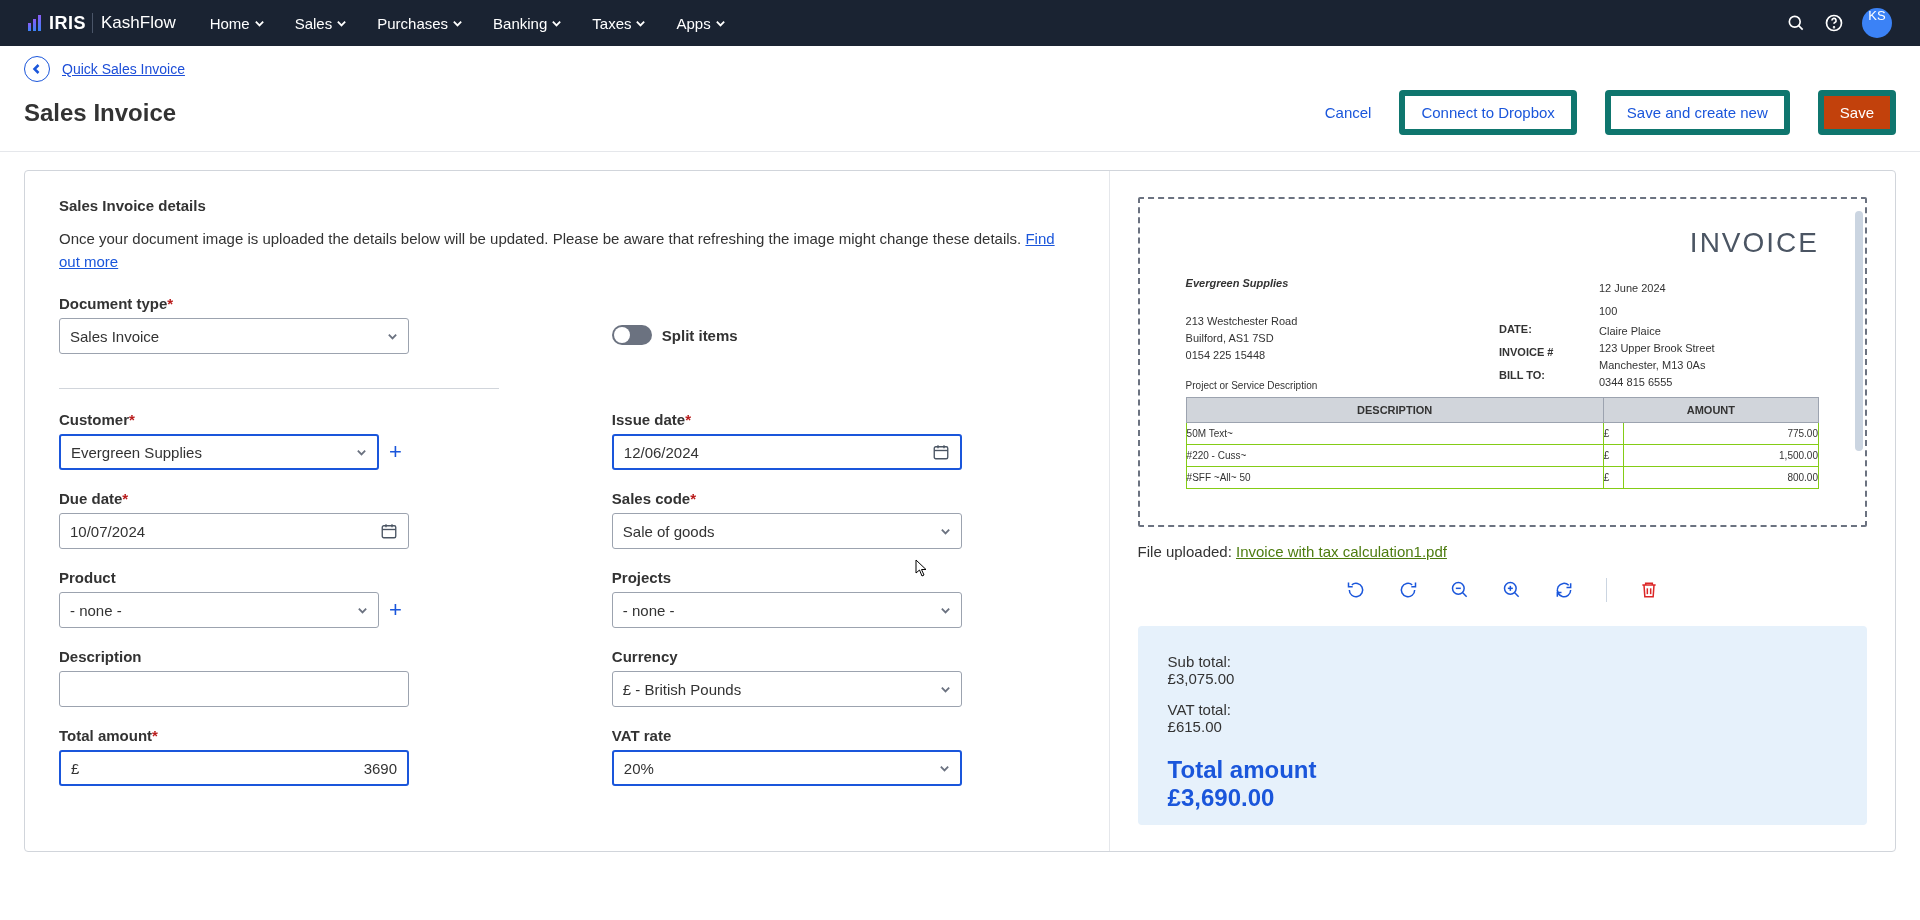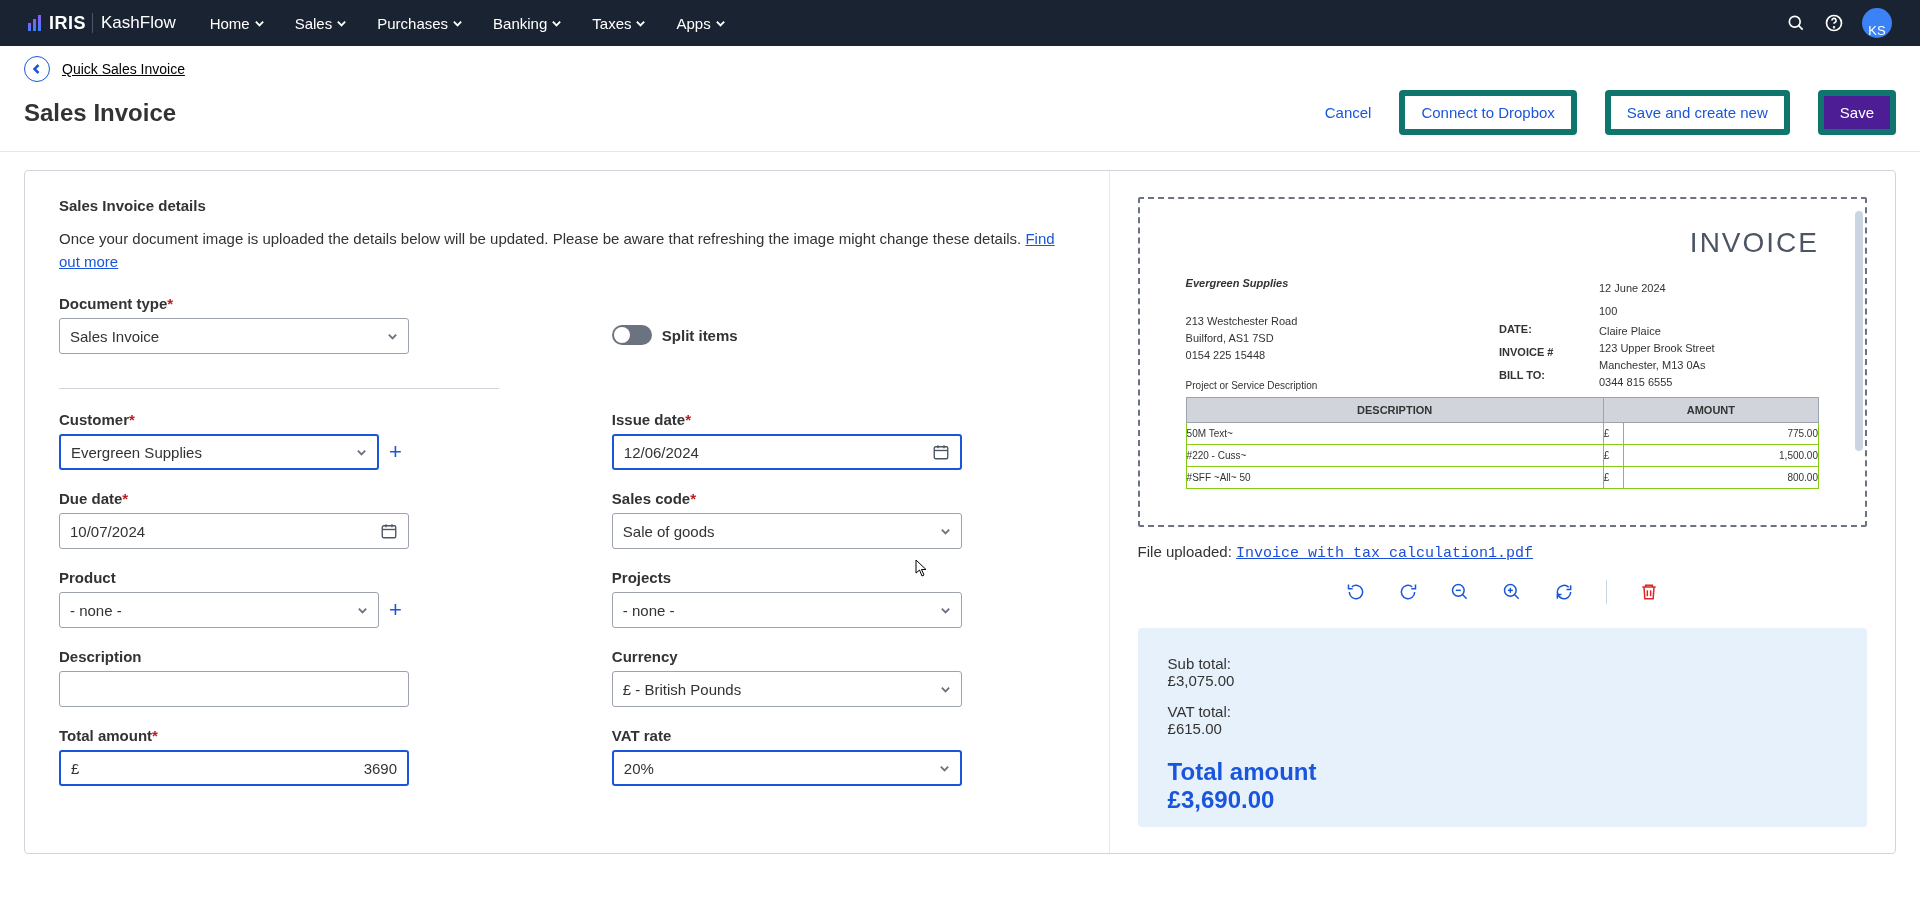--- a/index.html
+++ b/index.html
@@ -25,34 +25,34 @@
 .logo-bars span { width: 3px; background: linear-gradient(0deg,#3b82f6,#8b5cf6); display:block; }
 .logo-bars span:nth-child(1){height:8px}
 .logo-bars span:nth-child(2){height:12px}
 .logo-bars span:nth-child(3){height:16px}
 .logo-kash { font-size: 17px; border-left: 1px solid #4a5568; padding-left: 8px; }
 .nav-items { display: flex; gap: 30px; }
 .nav-item { display: flex; align-items: center; gap: 4px; cursor: pointer; font-size: 15px; }
 .nav-item svg { width: 11px; height: 11px; }
 .nav-right { margin-left: auto; display: flex; align-items: center; gap: 18px; }
 .nav-right svg.icon { width: 20px; height: 20px; stroke: #fff; fill: none; stroke-width: 2; cursor:pointer; }
-.avatar { width: 30px; height: 30px; border-radius: 50%; background: #3b82f6; color:#fff; display:flex; align-items:flex-end; justify-content:center; font-size:13px; font-weight:500; cursor:pointer; }
+.avatar { width: 30px; height: 30px; border-radius: 50%; background: #3b82f6; color:#fff; display:flex; align-items:flex-start; justify-content:center; font-size:13px; font-weight:500; cursor:pointer; }
 
 
 .subhead { padding: 10px 24px 0; border-bottom: 1px solid #e5e7eb; }
 .breadcrumb { display: flex; align-items: center; gap: 12px; margin-bottom: 8px; }
 .back-circle { width: 26px; height: 26px; border: 1.5px solid #1a56db; border-radius: 50%; display:flex; align-items:center; justify-content:center; cursor:pointer; }
 .back-circle svg { width: 12px; height: 12px; stroke: #1a56db; fill: none; stroke-width: 2.5; }
-.breadcrumb a { color: #000000; text-decoration: underline; font-size: 14px; }
+.breadcrumb a { color: #1d4ed8; text-decoration: underline; font-size: 14px; }
 .page-head { display:flex; align-items:center; padding-bottom: 16px; }
 .page-title { font-size: 24px; font-weight: 700; }
 .page-actions { margin-left: auto; display: flex; align-items: center; gap: 28px; }
 .link-cancel { color: #1a56db; cursor:pointer; font-size:15px; }
 .btn { border: 6px solid #0f766e; color: #1a56db; background:#fff; padding: 8px 16px; border-radius: 4px; font-size:15px; cursor:pointer; }
-.btn-primary { background: #4c1d95; color:#fff; }
+.btn-primary { background: #c2410c; color:#fff; }
 
 
 .main { display:flex; padding: 18px 24px; gap: 0; }
 .card { border: 1px solid #d1d5db; border-radius: 4px; flex: 1; display:flex; }
 .form-side { width: 58%; padding: 26px 34px; border-right: 1px solid #e5e7eb; }
 .section-title { font-weight: 700; font-size: 15px; margin-bottom: 14px; }
 .help-text { font-size: 15px; color: #333; line-height: 1.5; margin-bottom: 22px; }
 .help-text a { color: #1a56db; text-decoration: underline; }
 .form-grid { display:flex; gap: 90px; }
 .form-col { flex:1; }
@@ -94,21 +94,21 @@
 .inv-company { font-weight:700; font-style:italic; margin-bottom: 24px; }
 .inv-addr { line-height: 1.55; }
 .inv-desc-label { margin-top: 16px; font-size:10px; }
 .inv-table { width:100%; margin-top:6px; border-collapse:collapse; }
 .inv-table th { background:#d1d5db; font-size:11px; padding:6px; font-weight:600; border:1px solid #9ca3af; }
 .inv-table td { font-size:10px; padding:5px 0; border:1px solid #84cc16; }
 .inv-table td.amt { text-align:right; }
 .inv-table td.cur { width:20px; }
 
 .file-info { margin-top: 16px; font-size: 15px; }
-.file-info a { color: #1d4ed8; font-family: Liberation Mono, monospace; }
+.file-info a { color: #4d7c0f; }
 .preview-tools { display:flex; align-items:center; justify-content:center; gap: 32px; margin-top: 18px; }
 .preview-tools .tdiv { width:1px; height:24px; background:#cbd5e1; }
 .preview-tools svg { width:20px; height:20px; stroke:#1a56db; fill:none; stroke-width:1.8; cursor:pointer; }
 .preview-tools svg.del { stroke:#dc2626; }
 
 .totals { background:#e6f1fb; border-radius:4px; margin-top: 24px; padding: 20px 30px 6px; position:relative; }
 .totals-row { display:flex; justify-content:space-between; font-size:15px; padding: 7px 0; flex-direction: column; }
 .totals-row.grand { font-size:24px; font-weight:700; color:#1a56db; padding-top:14px; }
 .totals-row.grand .val { color:#1a56db; }
 

